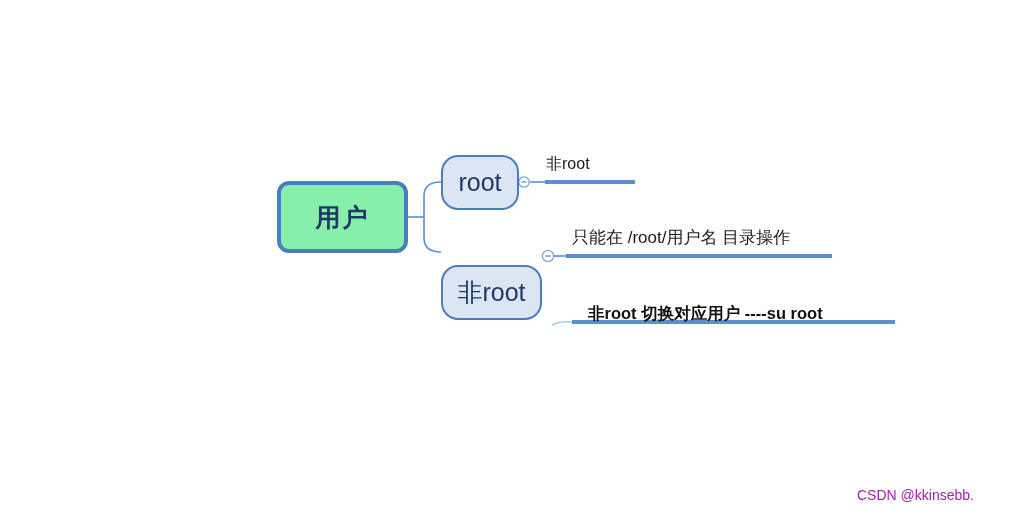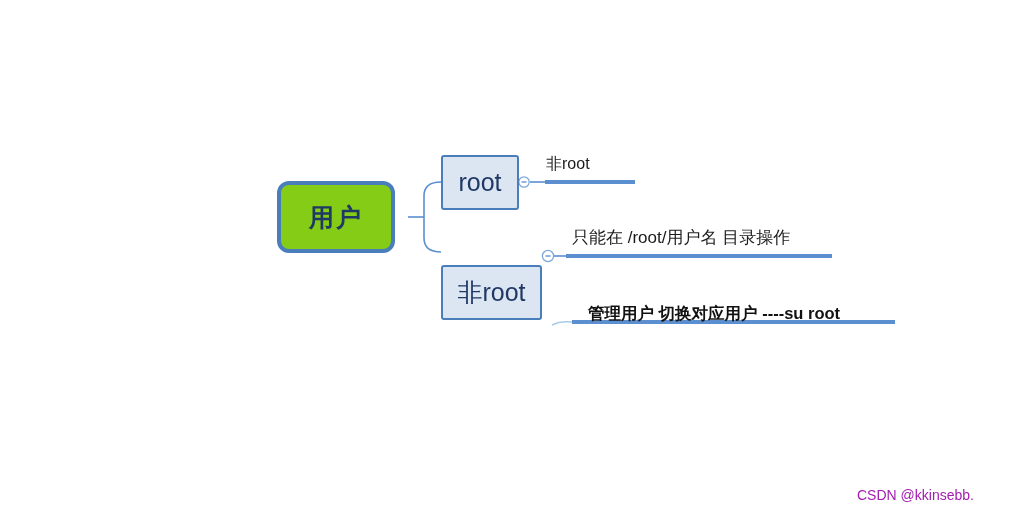--- a/index.html
+++ b/index.html
@@ -25,44 +25,44 @@
     width: 1028px;
     height: 519px;
     pointer-events: none;
   }
 
   
   .node-main {
     position: absolute;
     left: 277px;
     top: 181px;
-    width: 118px;
+    width: 131px;
     height: 72px;
     box-sizing: border-box;
-    background: #84cc16;
+    background: #86efac;
     border: 4px solid #4a7ebb;
     border-radius: 12px;
     display: flex;
     align-items: center;
     justify-content: center;
   }
   .node-main .label {
     font-size: 25px;
     font-weight: bold;
     color: #1f3864;
     letter-spacing: 2px;
   }
 
   
   .node-child {
     position: absolute;
     box-sizing: border-box;
     background: #dce6f3;
     border: 2px solid #4a7ebb;
-    border-radius: 3px;
+    border-radius: 17px;
     display: flex;
     align-items: center;
     justify-content: center;
   }
   .node-child .label {
     font-size: 25px;
     color: #1f3864;
     font-weight: normal;
     line-height: 1;
   }
@@ -180,17 +180,17 @@
 
   <div class="node-child" id="node-nonroot">
     <span class="label">非root</span>
   </div>
 
   <div class="annot" id="annot-manage">非root</div>
 
   <div class="annot" id="annot-home">只能在 /root/用户名  目录操作</div>
 
 
-  <div class="annot" id="annot-solution">管理用户    切换对应用户 ----su root</div>
+  <div class="annot" id="annot-solution">非root    切换对应用户 ----su root</div>
 
   <div id="watermark">CSDN @kkinsebb.</div>
 
 </div>
 
 </body></html>

